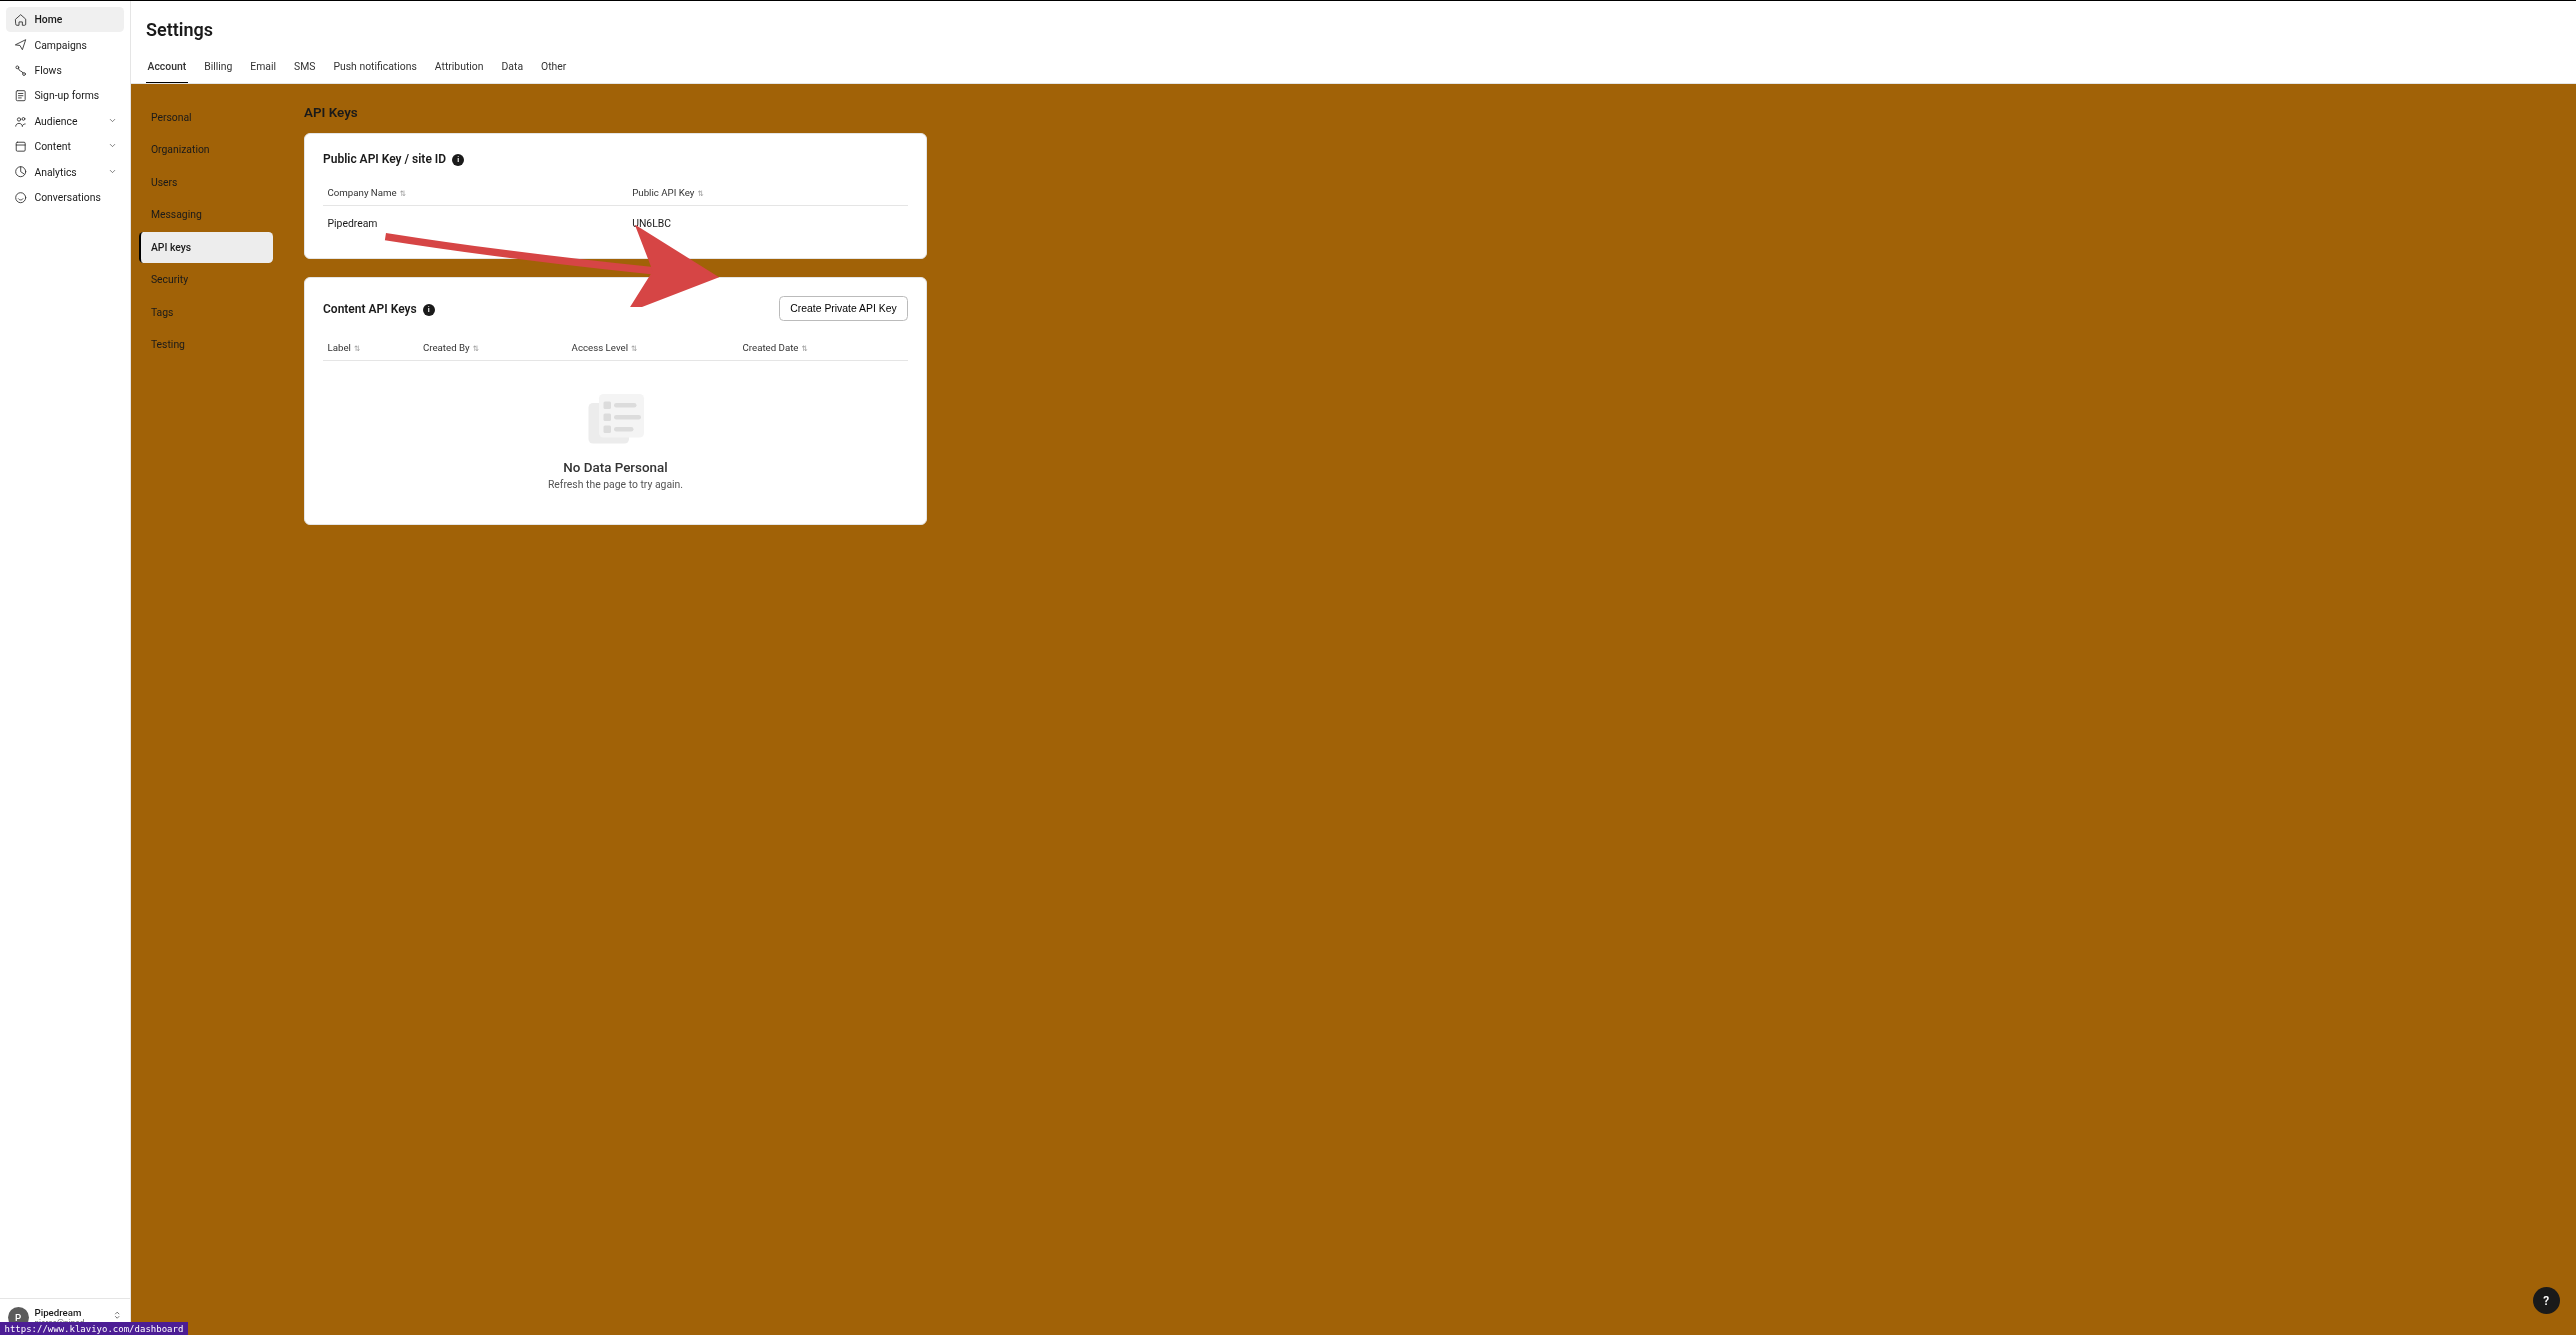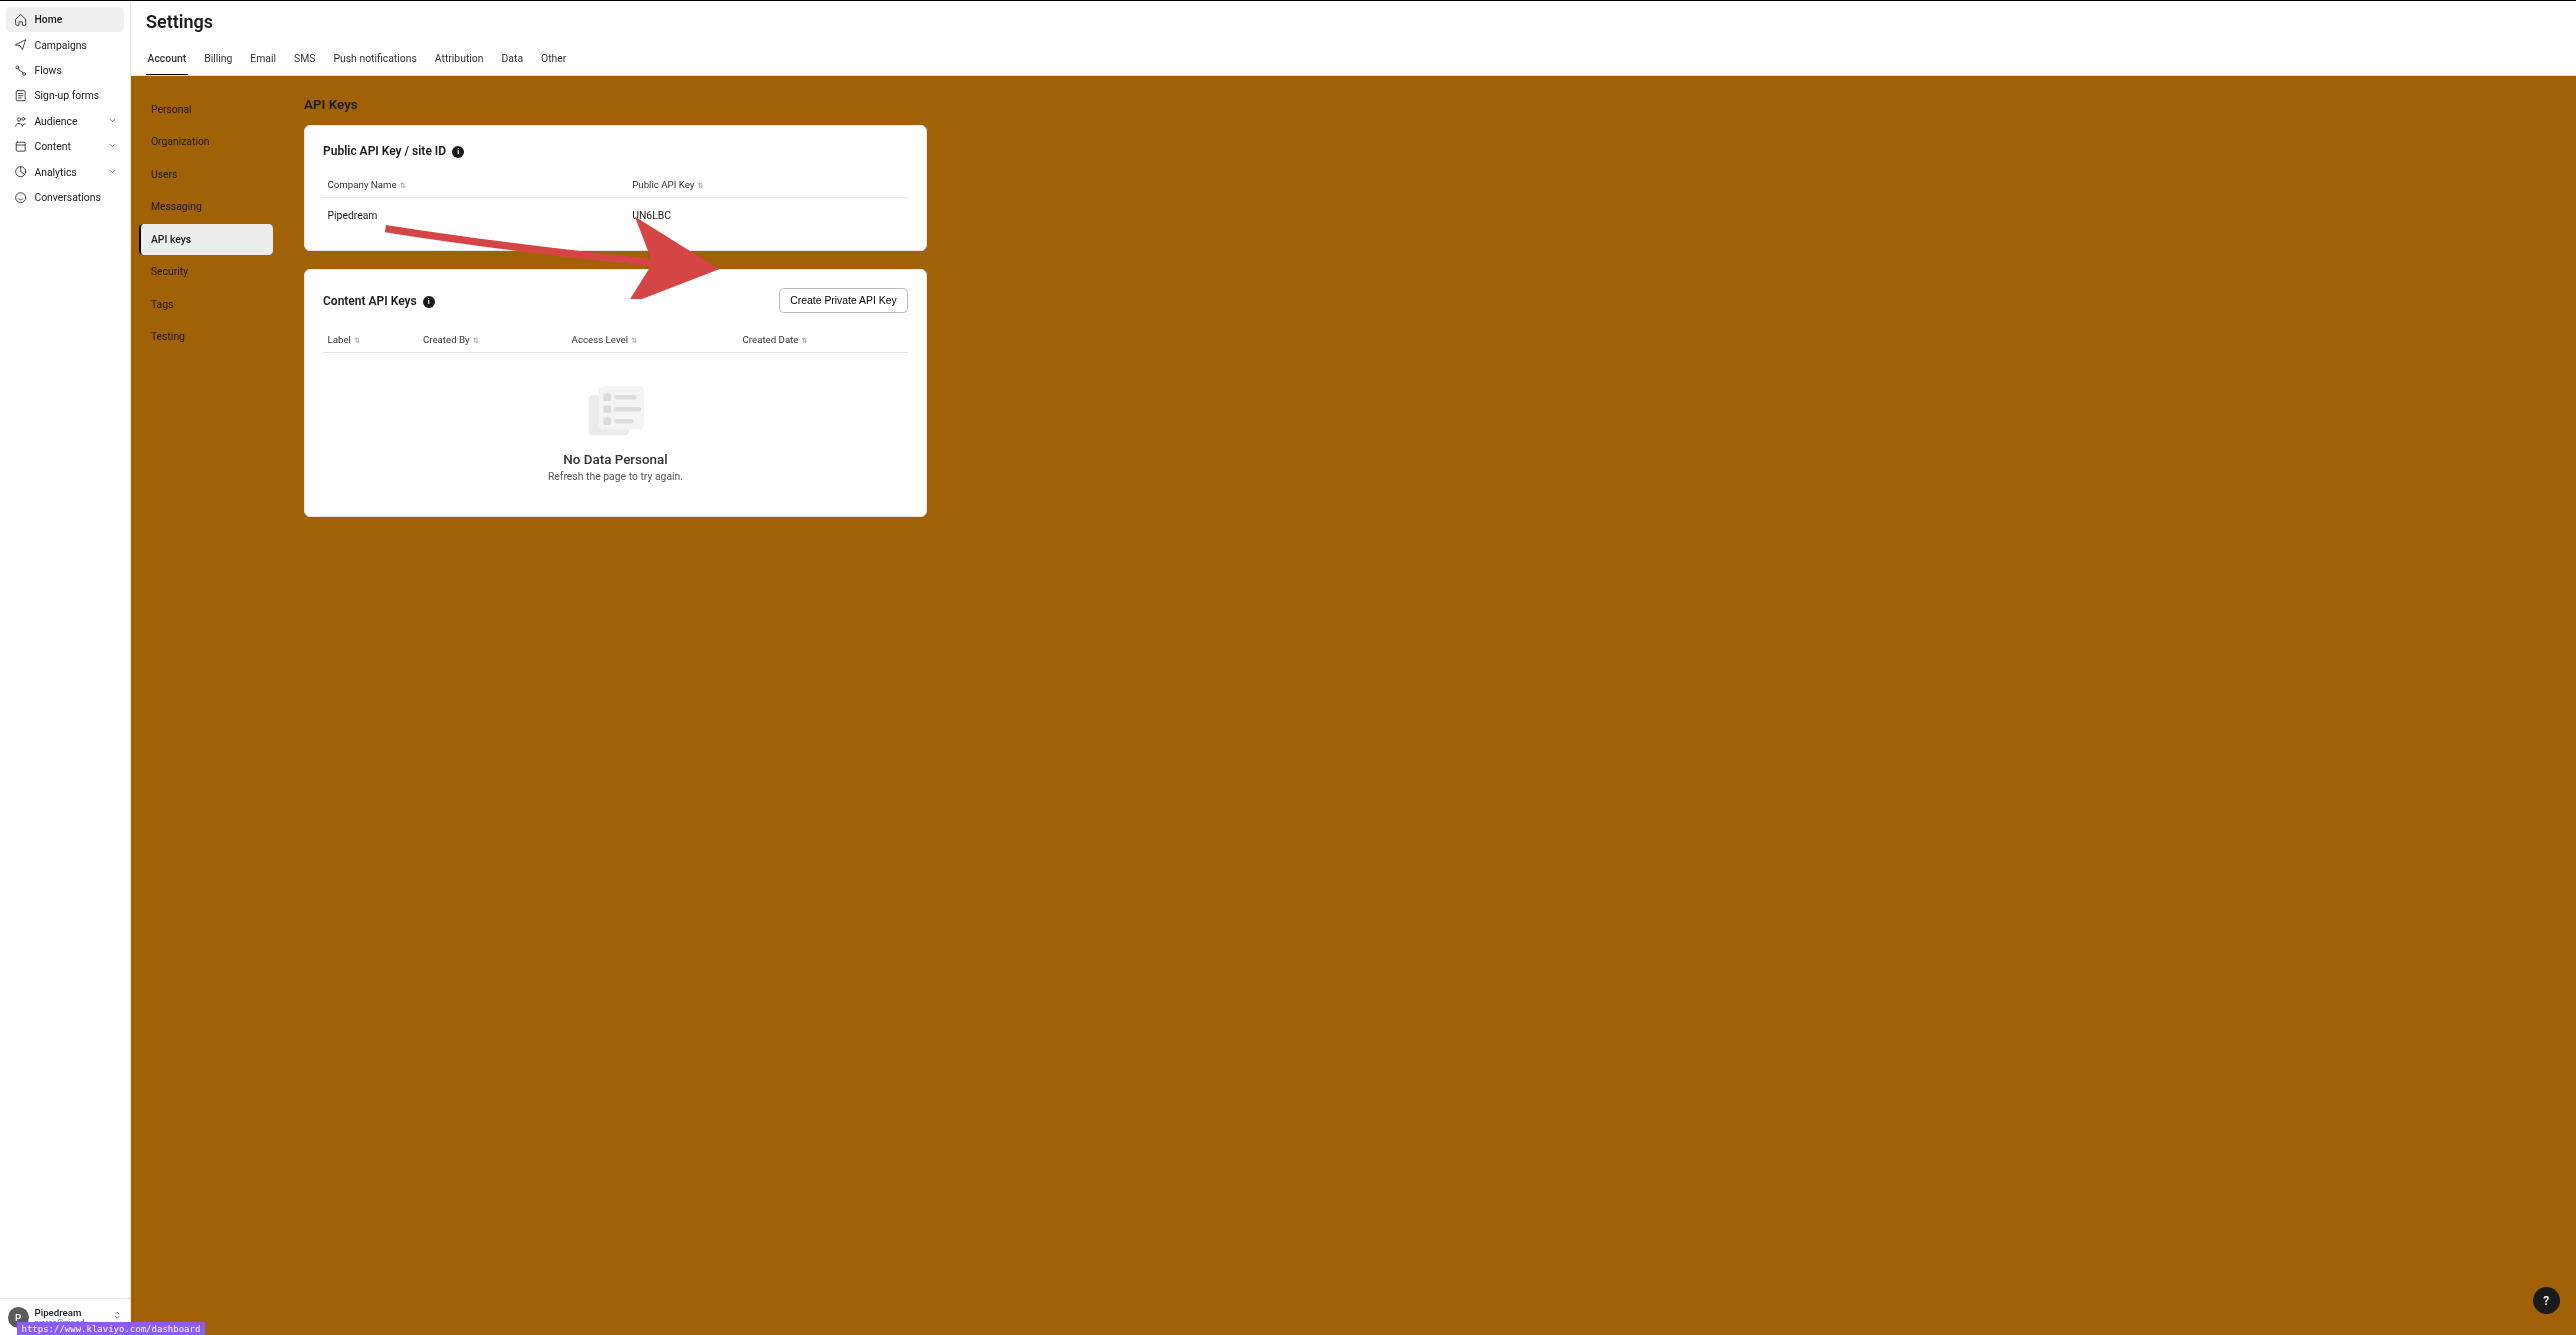--- a/index.html
+++ b/index.html
@@ -15,21 +15,21 @@
 .sidebar-item .icon { width: 13.4px; height: 13.4px; display: inline-flex; align-items: center; justify-content: center; }
 .sidebar-item .chev { margin-left: auto; color: #666; }
 .sidebar-footer { border-top: 0.7px solid #e5e5e5; padding: 7.5px; display: flex; align-items: center; gap: 6px; }
 .avatar { width: 21px; height: 21px; border-radius: 50%; background: #5b5b5b; color: #fff; display: flex; align-items: center; justify-content: center; font-size: 9.7px; font-weight: 500; }
 .user-info { flex: 1; min-width: 0; }
 .user-name { font-size: 9.7px; font-weight: 500; white-space: nowrap; overflow: hidden; text-overflow: ellipsis; }
 .user-email { font-size: 8.2px; color: #666; white-space: nowrap; overflow: hidden; text-overflow: ellipsis; }
 
 
 .main { flex: 1; display: flex; flex-direction: column; overflow: hidden; position: relative; }
-.page-header { padding: 10px 15px 0 15px; }
+.page-header { padding: 18px 15px 0 15px; }
 .page-title { font-size: 18px; font-weight: 600; margin-bottom: 12px; }
 .tabs { display: flex; gap: 15px; border-bottom: 0.7px solid #e5e5e5; padding: 0 15px; }
 .tab { padding: 7.5px 1.5px 9px 1.5px; cursor: pointer; font-size: 10.4px; color: #333; border-bottom: 1.5px solid transparent; }
 .tab.active { border-bottom-color: #000; font-weight: 500; }
 
 .content-area { flex: 1; display: flex; background: #a16207; overflow: auto; }
 .sub-nav { width: 149px; padding: 18px 7.5px; }
 .sub-nav-item { padding: 9px 10.4px; border-radius: 4.5px; cursor: pointer; font-size: 10.4px; margin-bottom: 1.5px; border-left: 2.2px solid transparent; }
 .sub-nav-item.active { background: #ededed; border-left: 2.2px solid #000; font-weight: 500; }
 
@@ -47,21 +47,21 @@
 table { width: 100%; border-collapse: collapse; }
 th { text-align: left; font-weight: 400; font-size: 9.7px; color: #333; padding: 7.5px 4.5px; border-bottom: 0.7px solid #e5e5e5; }
 th .sort-icon { margin-left: 3px; color: #999; font-size: 7.5px; }
 td { padding: 10.4px 4.5px; font-size: 10.4px; }
 
 .empty-state { text-align: center; padding: 30px 0 15px; }
 .empty-illus { width: 63px; height: 57px; margin: 0 auto 12px; position: relative; }
 .empty-title { font-size: 13.4px; font-weight: 500; margin-bottom: 3px; color: #333; }
 .empty-sub { font-size: 10.4px; color: #555; }
 
-.status-url { position: fixed; left: 17px; bottom: 0; background: #8b5cf6; color: #fff; font-size: 9px; padding: 1.5px 4.5px; font-family: monospace; }
+.status-url { position: fixed; left: 0; bottom: 0; background: #4c1d95; color: #fff; font-size: 9px; padding: 1.5px 4.5px; font-family: monospace; }
 
 .help-fab { position: fixed; right: 16.4px; bottom: 21px; width: 27px; height: 27px; border-radius: 50%; background: #1a1a1a; color: #fff; display: flex; align-items: center; justify-content: center; font-size: 12px; cursor: pointer; font-weight: 600; }
 
 .arrow-annotation { position: absolute; pointer-events: none; z-index: 10; }
 
 svg.ic { width: 13.4px; height: 13.4px; stroke: #333; stroke-width: 1.6; fill: none; stroke-linecap: round; stroke-linejoin: round; }
 </style>
 </head>
 <body>
 

